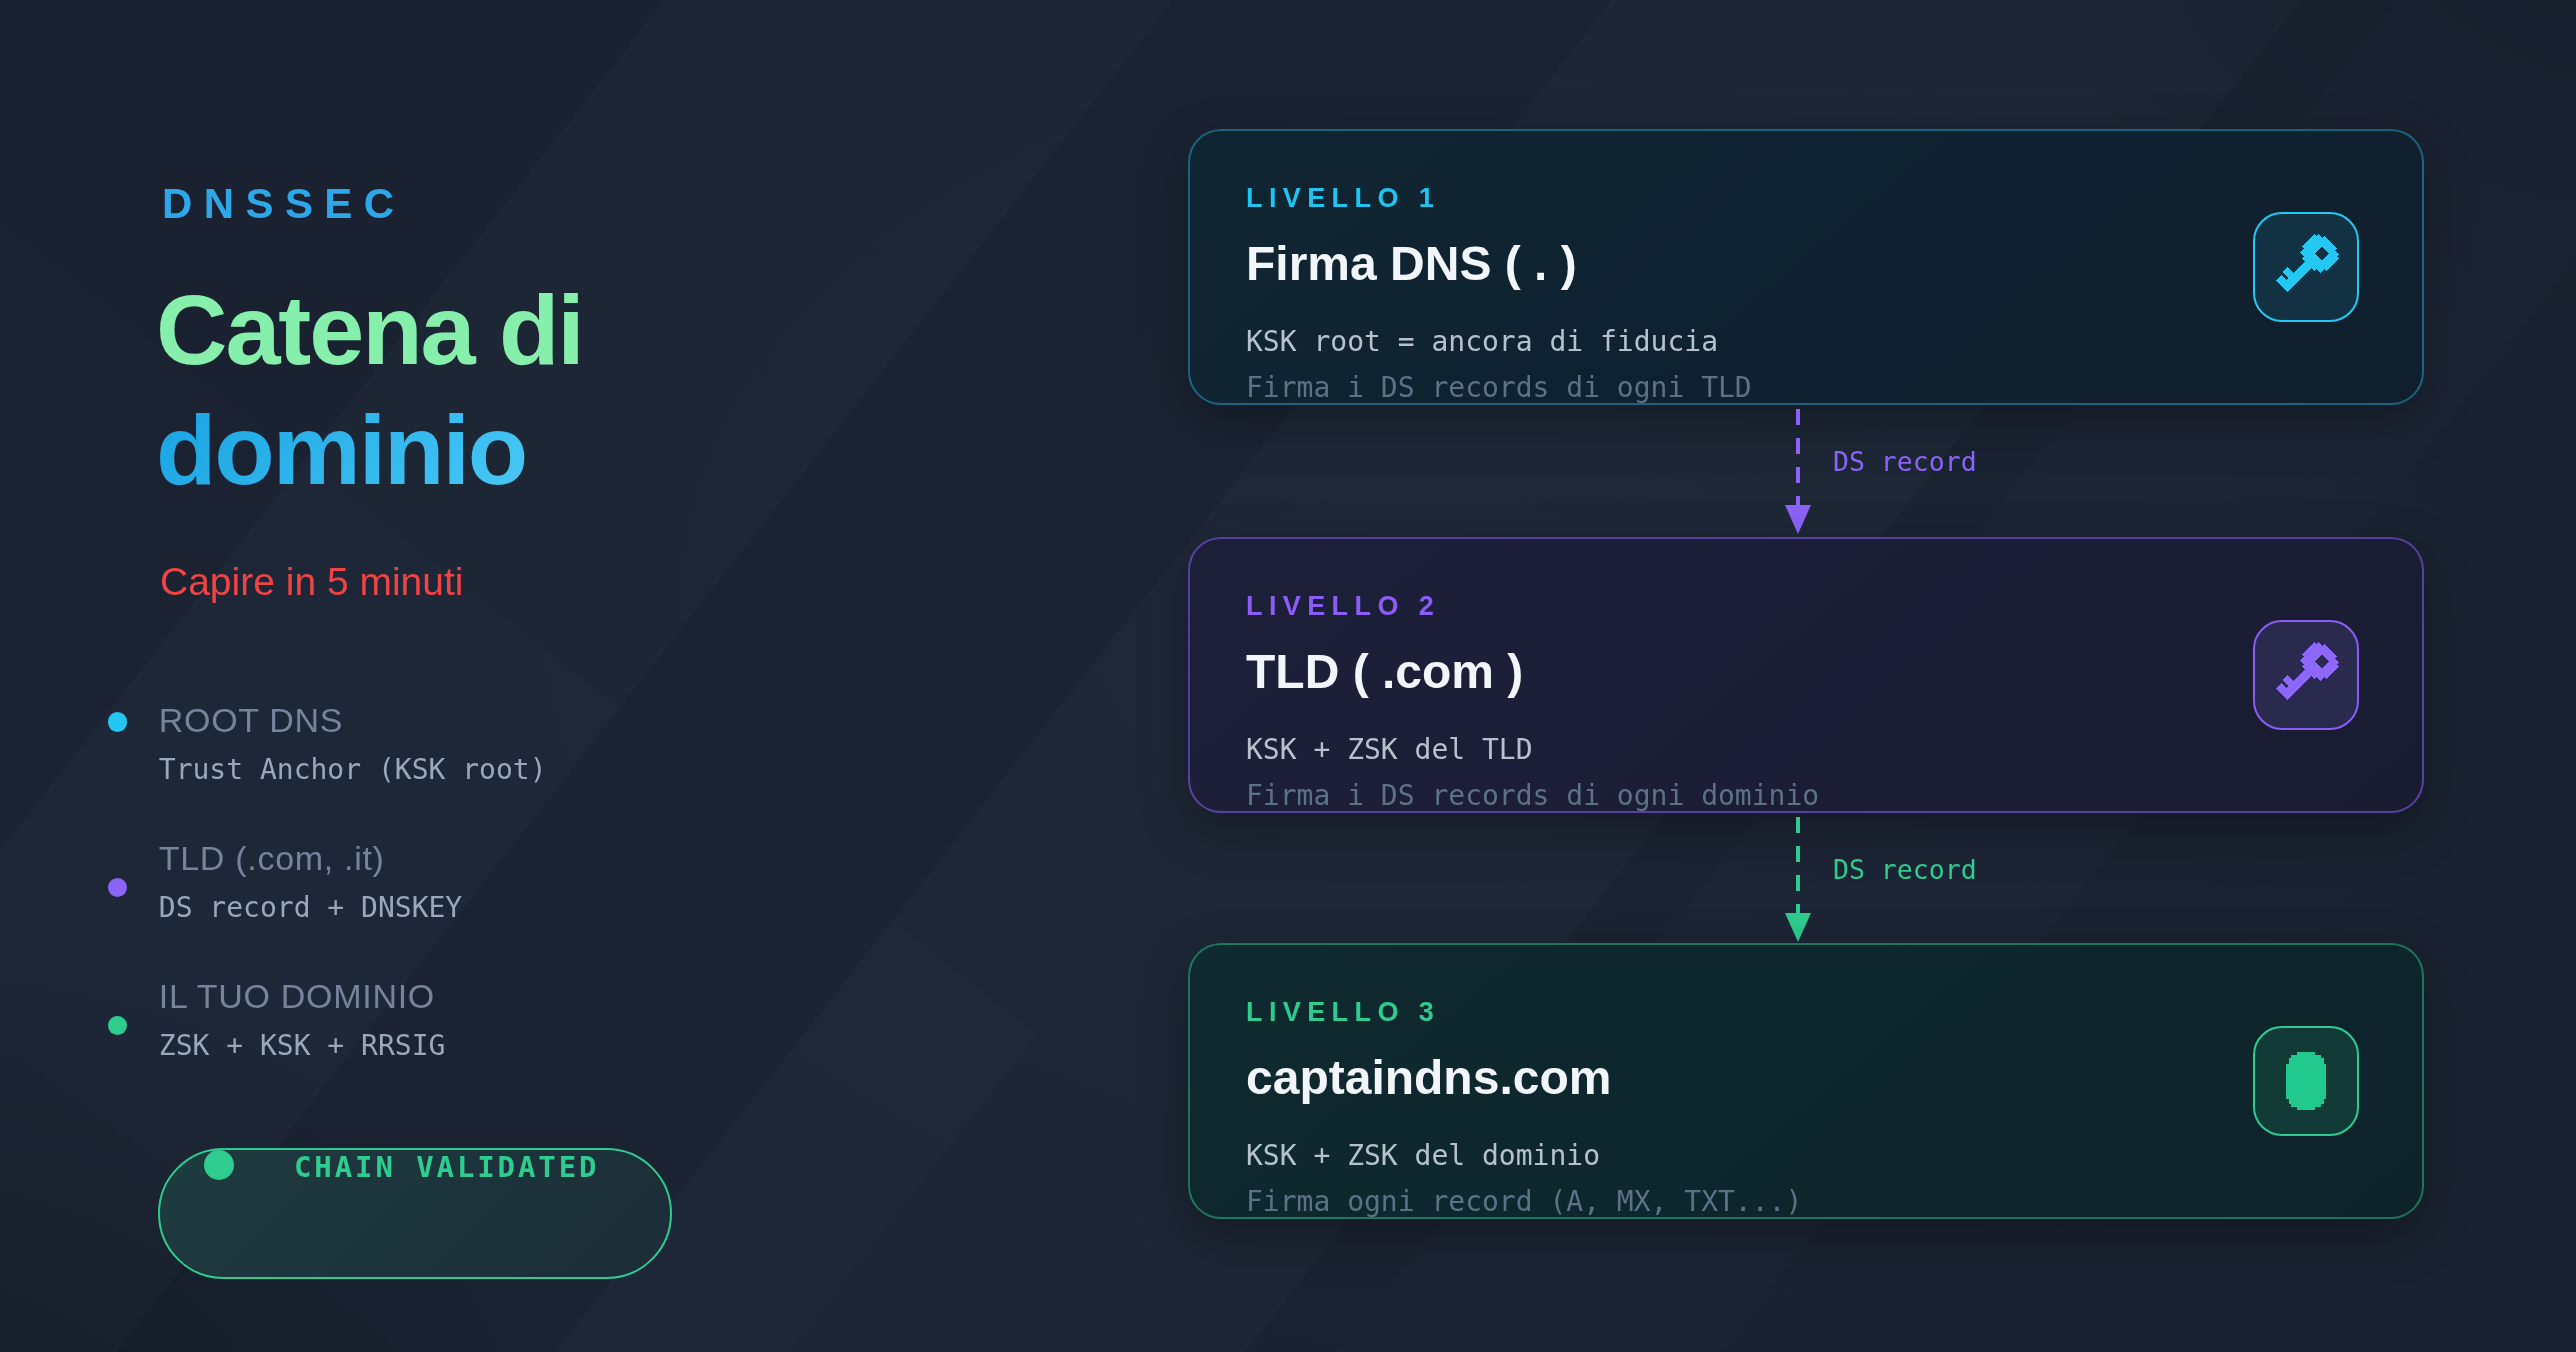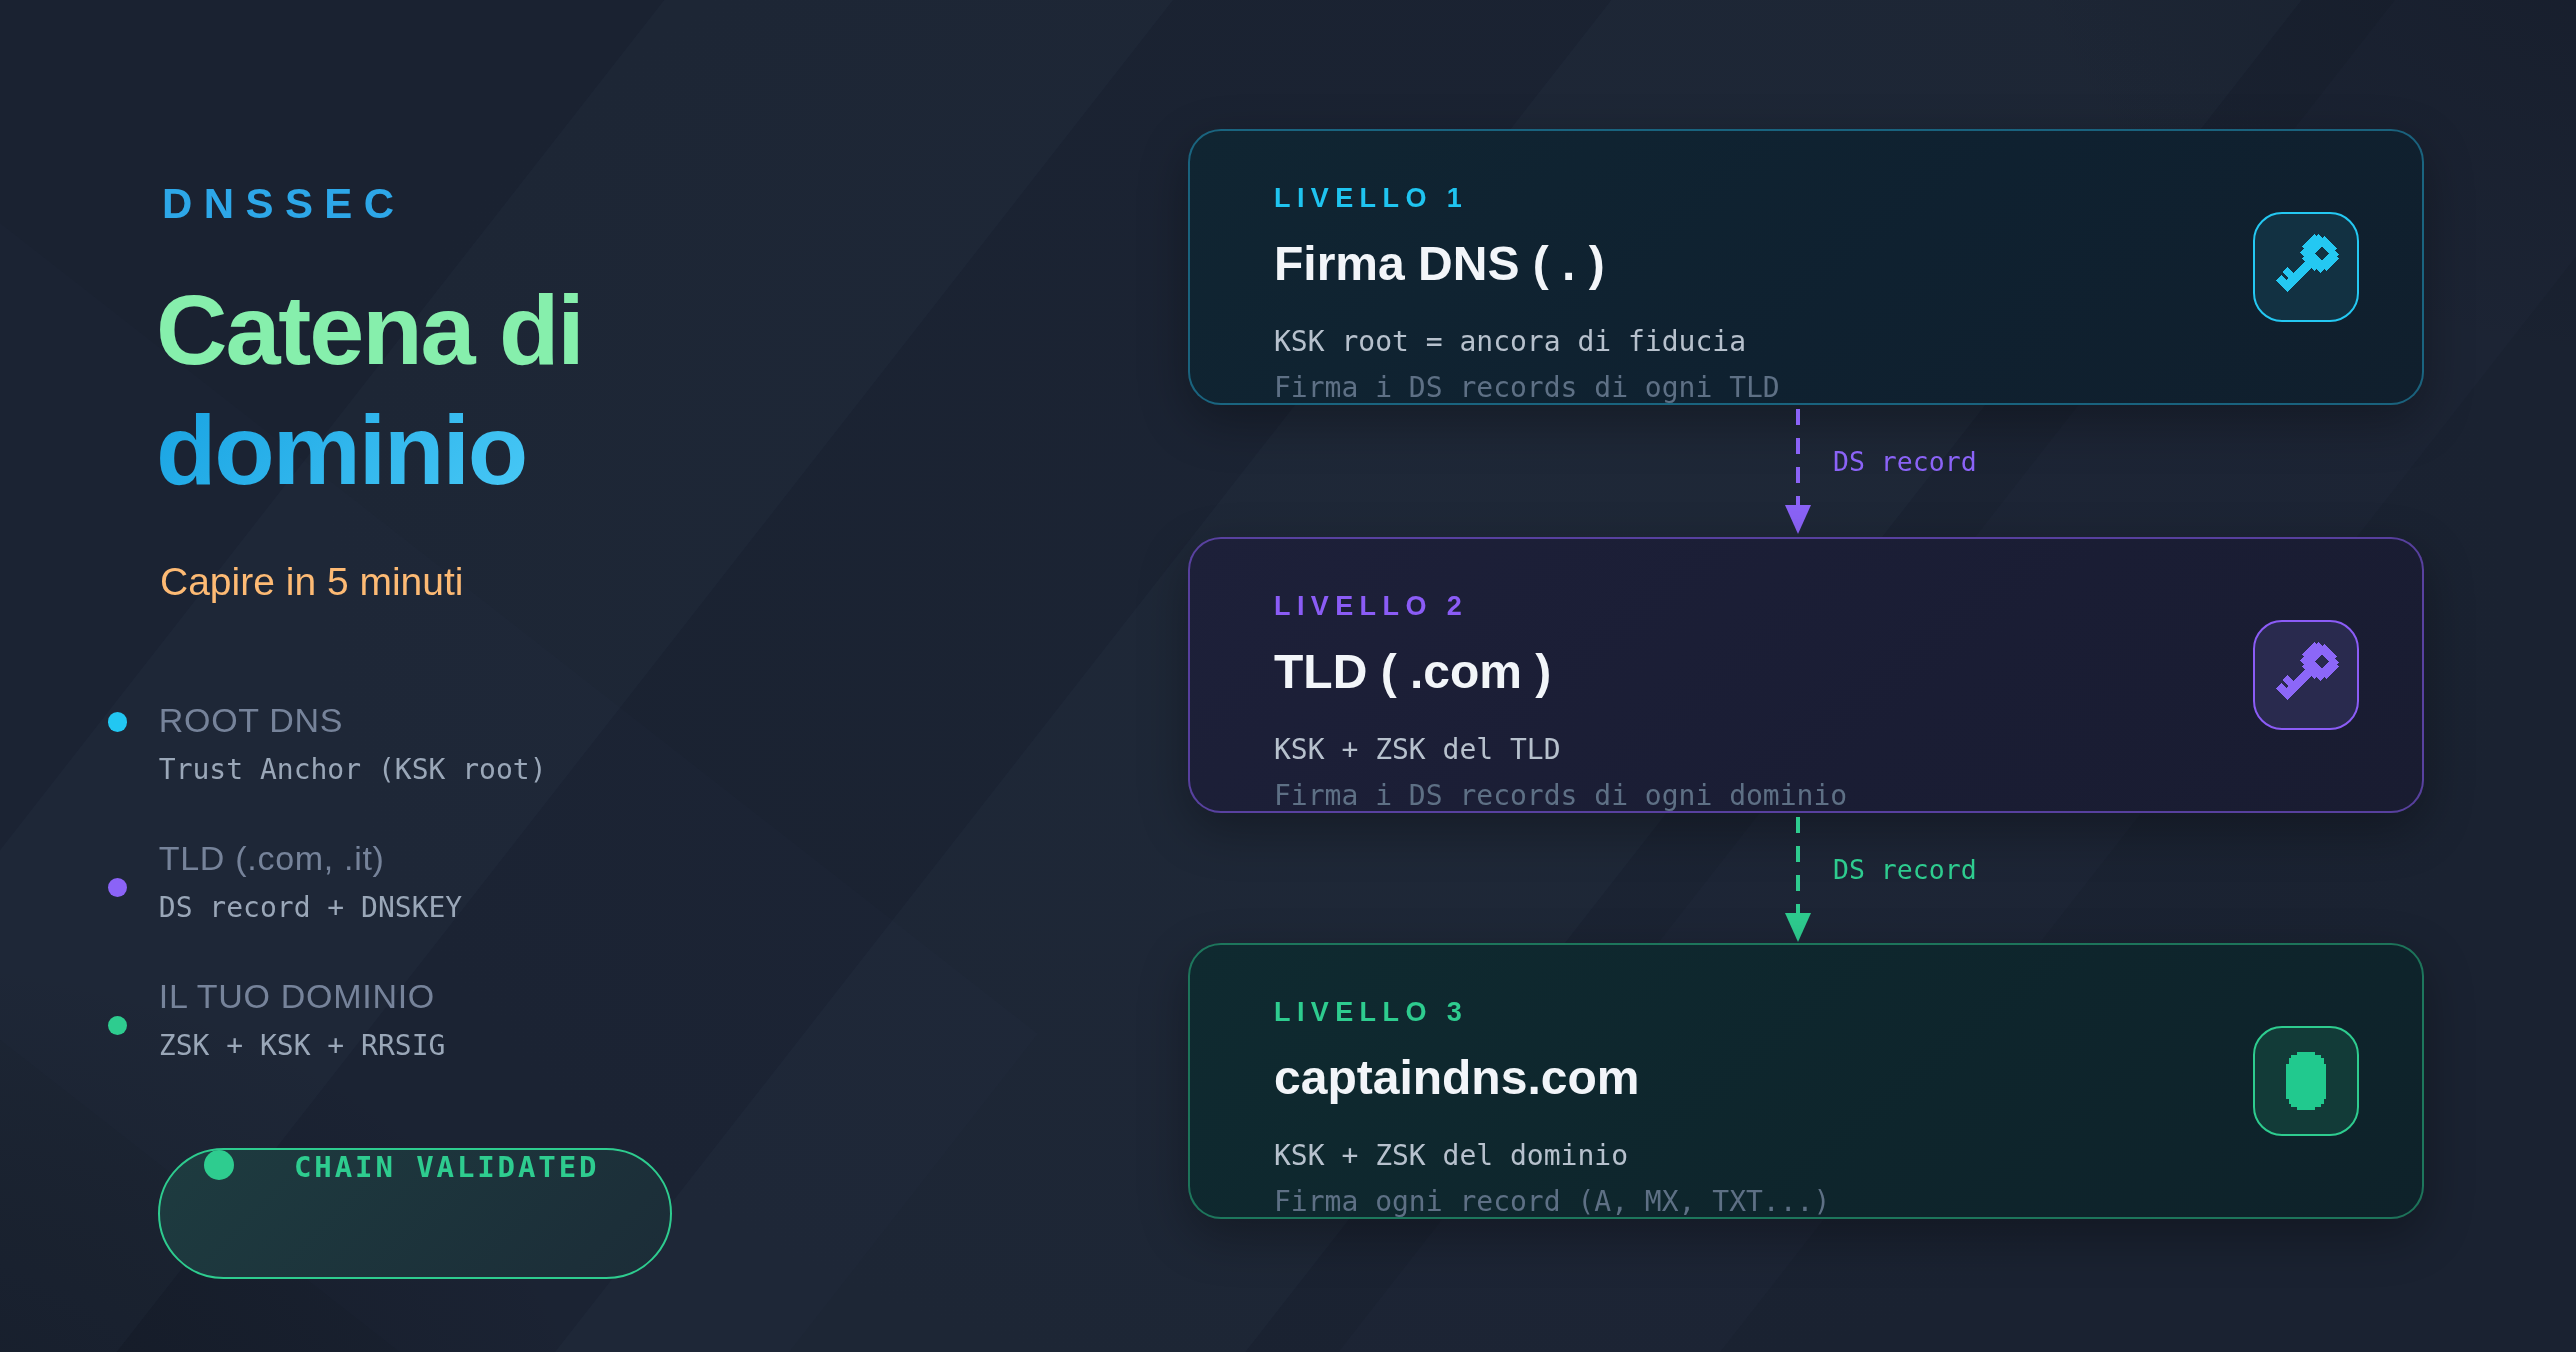--- a/index.html
+++ b/index.html
@@ -39,21 +39,21 @@
   .hero-title { position: absolute; left: 148px; top: 270px; line-height: 120px; font-weight: 700; letter-spacing: -2.1px; }
   .hero-title .t1 { display: block; font-size: 99px; color: #86efac; }
   .hero-title .t2 {
     display: block; font-size: 99px;
     background: linear-gradient(135deg, #17a2e2 0%, #49c9f6 90%);
     -webkit-background-clip: text; background-clip: text;
     -webkit-text-fill-color: transparent; color: transparent;
   }
   .hero-subtitle {
     position: absolute; left: 152px; top: 560px;
-    font-size: 39px; font-weight: 400; color: #fdba74;
+    font-size: 39px; font-weight: 400; color: #ef4444;
   }
 
   
   .legend { position: absolute; left: 100px; top: 701px; list-style: none; }
   .legend li { display: flex; align-items: flex-start; margin-bottom: 53px; }
   .legend .dot { width: 19.3px; height: 19.3px; border-radius: 50%; flex: 0 0 19.3px; margin-right: 31.5px; }
   .legend li.li-1 .dot { margin-top: 11.4px; background: #22c7f2; }
   .legend li.li-2 .dot { margin-top: 39px; background: #8b63f7; }
   .legend li.li-3 .dot { margin-top: 39px; background: #2ecc8f; }
   .legend .l-label { font-size: 34px; color: #76839a; letter-spacing: 0.7px; margin-bottom: 13px; }
@@ -71,21 +71,21 @@
   .badge-label {
     margin-left: 60px;
     font-family: "DejaVu Sans Mono", monospace;
     font-size: 29px; font-weight: 700; letter-spacing: 2.9px; color: #2ecc8f;
   }
 
   
   .card {
     position: absolute; left: 1188px; width: 1236px; height: 276px;
     border-radius: 33px; border: 2.1px solid;
-    padding: 52px 84px;
+    padding: 52px 56px;
     box-shadow: 0 17px 50px rgba(0,0,0,0.30);
   }
   .card-1 { top: 129px;  border-color: rgba(41,190,236,0.42); background: linear-gradient(140deg, #102532 0%, #0f2130 55%, #101f2d 100%); }
   .card-2 { top: 537px;  border-color: rgba(139,92,246,0.55); background: linear-gradient(140deg, #1d2039 0%, #1a1d34 60%, #191c31 100%); }
   .card-3 { top: 943px; border-color: rgba(46,204,143,0.48); background: linear-gradient(140deg, #0f2a30 0%, #0e252c 60%, #0e222a 100%); }
 
   .card-eyebrow { font-size: 27px; font-weight: 700; letter-spacing: 6.4px; }
   .card-1 .card-eyebrow { color: #1fc4f0; }
   .card-2 .card-eyebrow { color: #8b5cf6; }
   .card-3 .card-eyebrow { color: #2ecc8f; }

